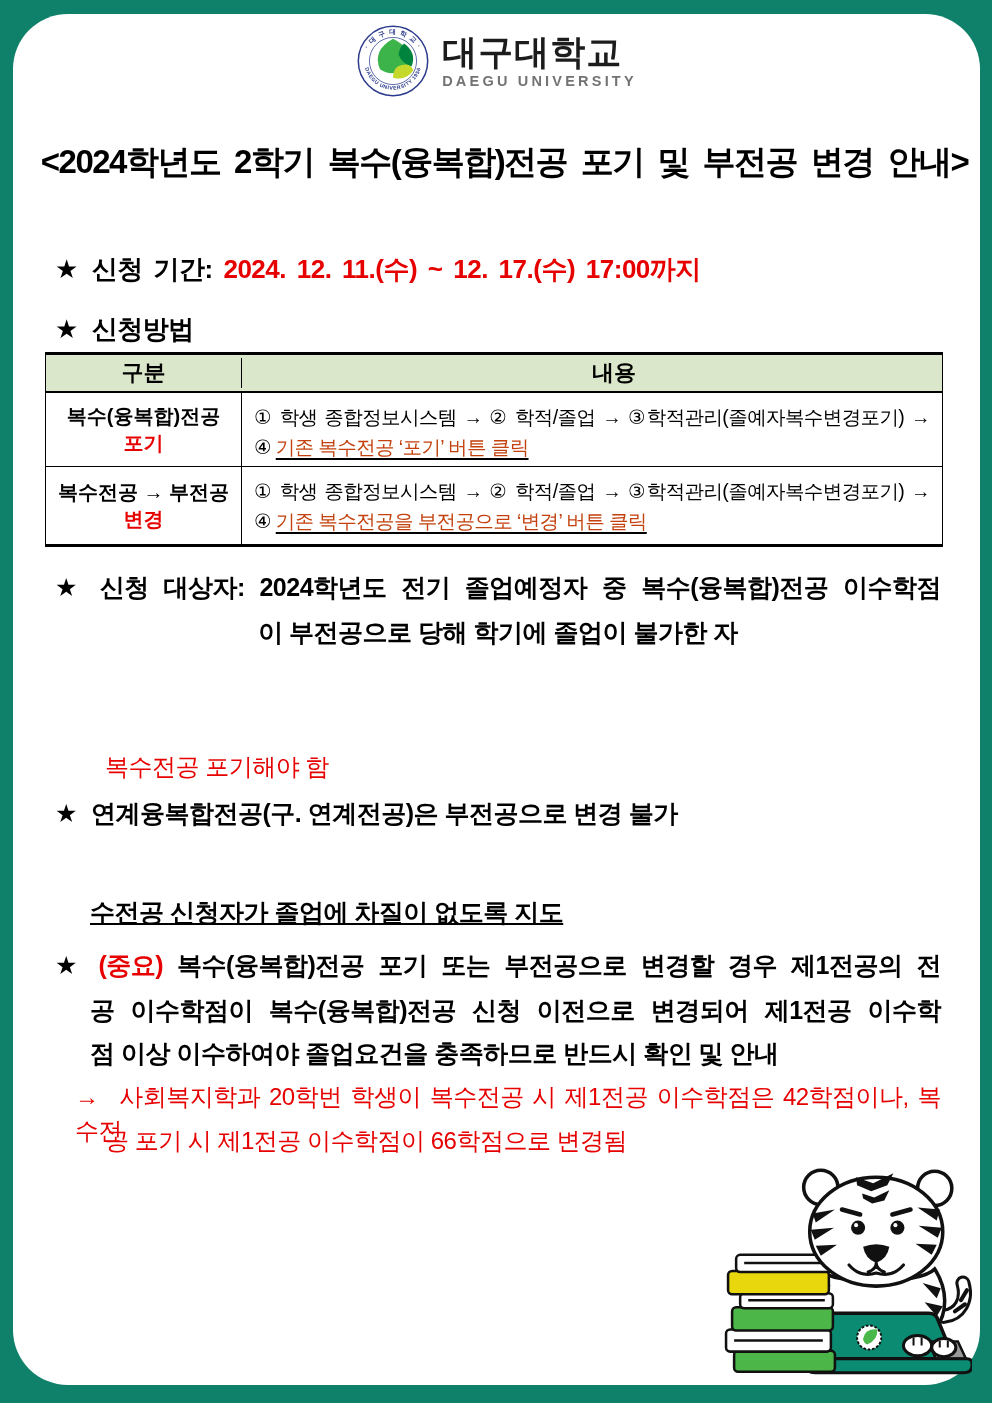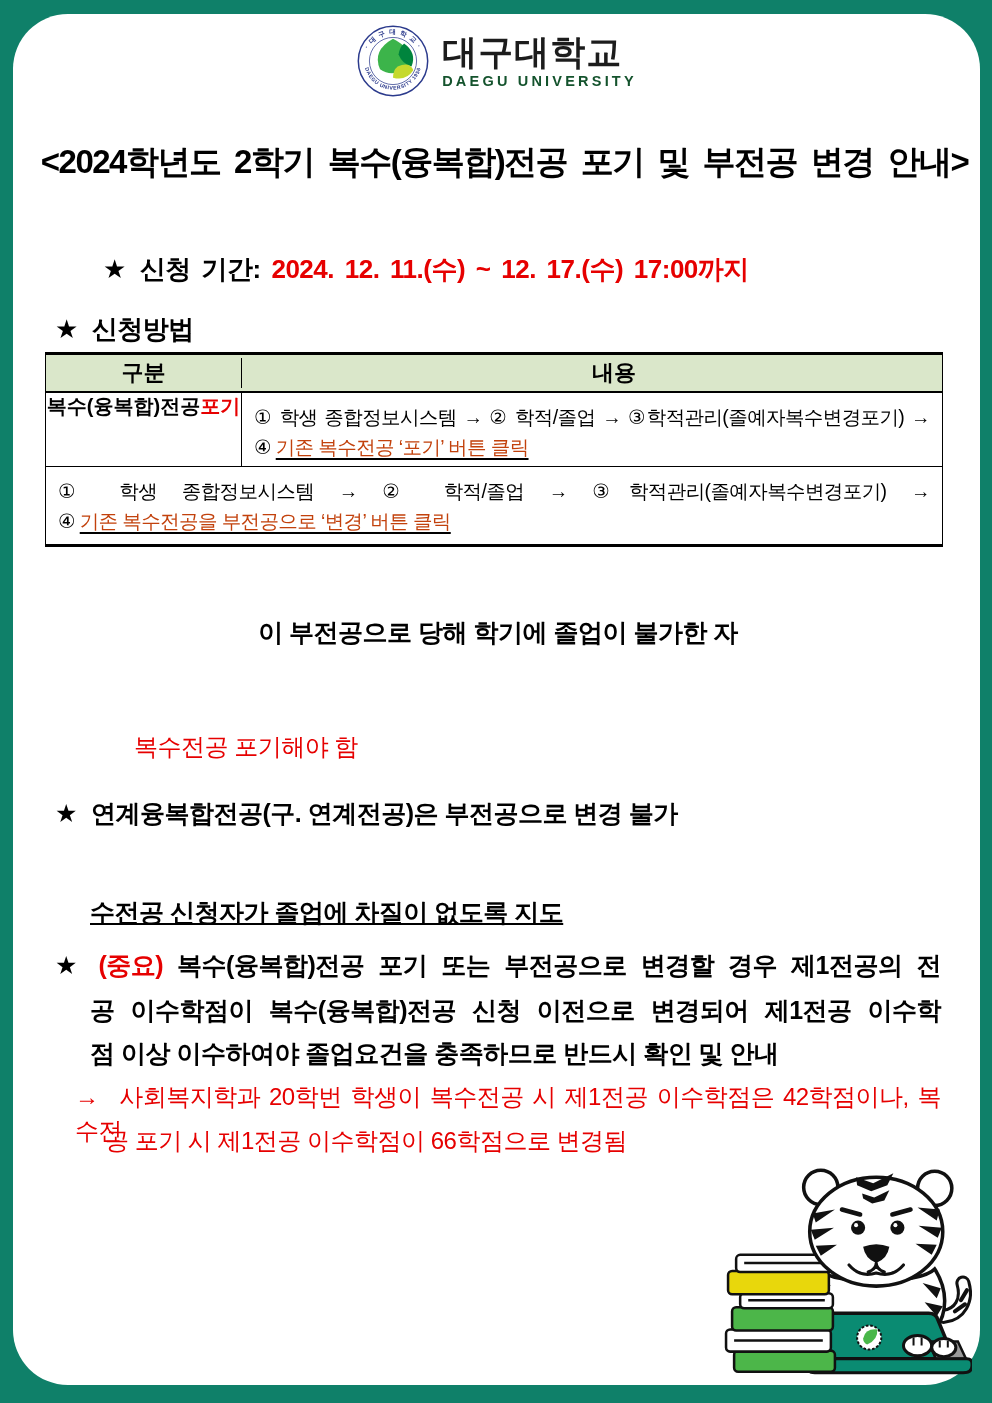--- a/index.html
+++ b/index.html
@@ -6,21 +6,21 @@
   body{width:992px;height:1403px;overflow:hidden;
        font-family:"Liberation Sans","DejaVu Sans",sans-serif;color:#000;}
   .page{position:relative;width:992px;height:1403px;background:#0f8069;}
   .sheet{position:absolute;left:13px;top:14px;right:12px;bottom:18px;
          background:#ffffff;border-radius:55px;}
 
   
   .logo{position:absolute;top:10px;left:0;right:0;display:flex;justify-content:center;
         align-items:center;gap:12px;}
   .wordmark-kr{font-size:35px;font-weight:800;letter-spacing:1px;color:#1c1c1c;line-height:38px;}
-  .wordmark-en{font-size:14.5px;font-weight:700;letter-spacing:3.2px;color:#14532d;margin-top:2px;}
+  .wordmark-en{font-size:14.5px;font-weight:700;letter-spacing:3.2px;color:#737373;margin-top:2px;}
 
   
   .title{position:absolute;top:126px;left:16px;right:0;text-align:center;
          font-size:33px;font-weight:800;letter-spacing:-1.5px;word-spacing:6px;white-space:nowrap;}
 
   .h-line{position:absolute;font-size:26px;font-weight:800;letter-spacing:-0.5px;word-spacing:4px;white-space:nowrap;}
   .red{color:#e60000;}
   .star{display:inline-block;margin-right:14px;}
 
   
@@ -33,21 +33,21 @@
   
   .tbl{position:absolute;left:32px;top:338px;width:898px;
        border-top:3px solid #000;border-bottom:3px solid #000;
        border-left:1px solid #000;border-right:1px solid #000;box-sizing:border-box;}
   .tbl-header{display:flex;background:#dae7ca;border-bottom:2px solid #000;height:36px;align-items:center;
               font-size:22px;font-weight:800;gap:44px;}
   .tbl-row{display:flex;border-bottom:1px solid #000;align-items:stretch;}
   .tbl-row.last{border-bottom:none;}
   .col1{width:196px;border-right:1px solid #000;text-align:center;flex-shrink:0;box-sizing:border-box;}
   .col2{flex:1;box-sizing:border-box;}
-  .cat{display:flex;flex-direction:row;justify-content:center;height:100%;
+  .cat{display:flex;flex-direction:column;justify-content:center;height:100%;
        font-size:20px;font-weight:800;line-height:27px;}
   .steps{padding:9px 12px 9px 12px;font-size:19.5px;font-weight:400;line-height:30px;letter-spacing:-0.6px;}
   .steps .l1{text-align:justify;text-align-last:justify;}
   .redlink{color:#c2410c;text-decoration:underline;text-decoration-color:#000;
            text-decoration-thickness:2px;text-underline-offset:4px;}
 
   
   .tiger{position:absolute;right:8px;bottom:6px;width:252px;height:214px;}
 </style>
 </head>
@@ -75,21 +75,21 @@
         <path d="M45,46 Q58,40 62,50 Q54,62 40,58 Q40,50 45,46 Z" fill="#c5d92d"></path>
       </svg>
       <div>
         <div class="wordmark-kr">대구대학교</div>
         <div class="wordmark-en">DAEGU UNIVERSITY</div>
       </div>
     </div>
 
     <div class="title">&lt;2024학년도 2학기 복수(융복합)전공 포기 및 부전공 변경 안내&gt;</div>
 
-    <div class="h-line" style="left:42px;top:238px;margin-left:48px;">
+    <div class="h-line" style="left:42px;top:238px;">
       <span class="star">★</span><span>신청 기간:</span>
       <span class="red">2024. 12. 11.(수) ~ 12. 17.(수) 17:00까지</span>
     </div>
 
     <div class="h-line" style="left:42px;top:298px;">
       <span class="star">★</span><span>신청방법</span>
     </div>
 
     <div class="tbl">
       <div class="tbl-header">
@@ -105,33 +105,43 @@
         </div>
         <div class="col2">
           <div class="steps">
             <div class="l1">① 학생 종합정보시스템 → ② 학적/졸업 → ③학적관리(졸예자복수변경포기) →</div>
             <div><span>④</span>
               <span class="redlink">기존 복수전공 ‘포기’ 버튼 클릭</span></div>
           </div>
         </div>
       </div>
       <div class="tbl-row last" style="height:77px;">
+        <div class="col1">
+          <div class="cat">
+            <span>복수전공 → 부전공</span>
+            <span class="red">변경</span>
+          </div>
+        </div>
         <div class="col2">
           <div class="steps">
             <div class="l1">① 학생 종합정보시스템 → ② 학적/졸업 → ③학적관리(졸예자복수변경포기) →</div>
             <div><span>④</span>
               <span class="redlink">기존 복수전공을 부전공으로 ‘변경’ 버튼 클릭</span></div>
           </div>
         </div>
       </div>
     </div>
 
+    <div class="bline jl" style="left:42px;top:556px;width:886px;">
+      <span>★</span>
+      <span>신청 대상자: 2024학년도 전기 졸업예정자 중 복수(융복합)전공 이수학점</span>
+    </div>
     <div class="bline ctr" style="left:42px;top:601px;width:886px;">이 부전공으로 당해 학기에 졸업이 불가한 자</div>
 
-    <div class="rline" style="left:92px;top:716px;margin-left:29px;">복수전공 포기해야 함</div>
+    <div class="rline" style="left:92px;top:736px;">복수전공 포기해야 함</div>
 
     <div class="bline" style="left:42px;top:782px;">
       <span class="star">★</span><span>연계융복합전공(구. 연계전공)은 부전공으로 변경 불가</span>
     </div>
 
     <div class="bline" style="left:77px;top:881px;text-decoration:underline;">수전공 신청자가 졸업에 차질이 없도록 지도</div>
 
     <div class="bline jl" style="left:42px;top:934px;width:886px;">
       <span>★</span>
       <span class="red">(중요)</span>

